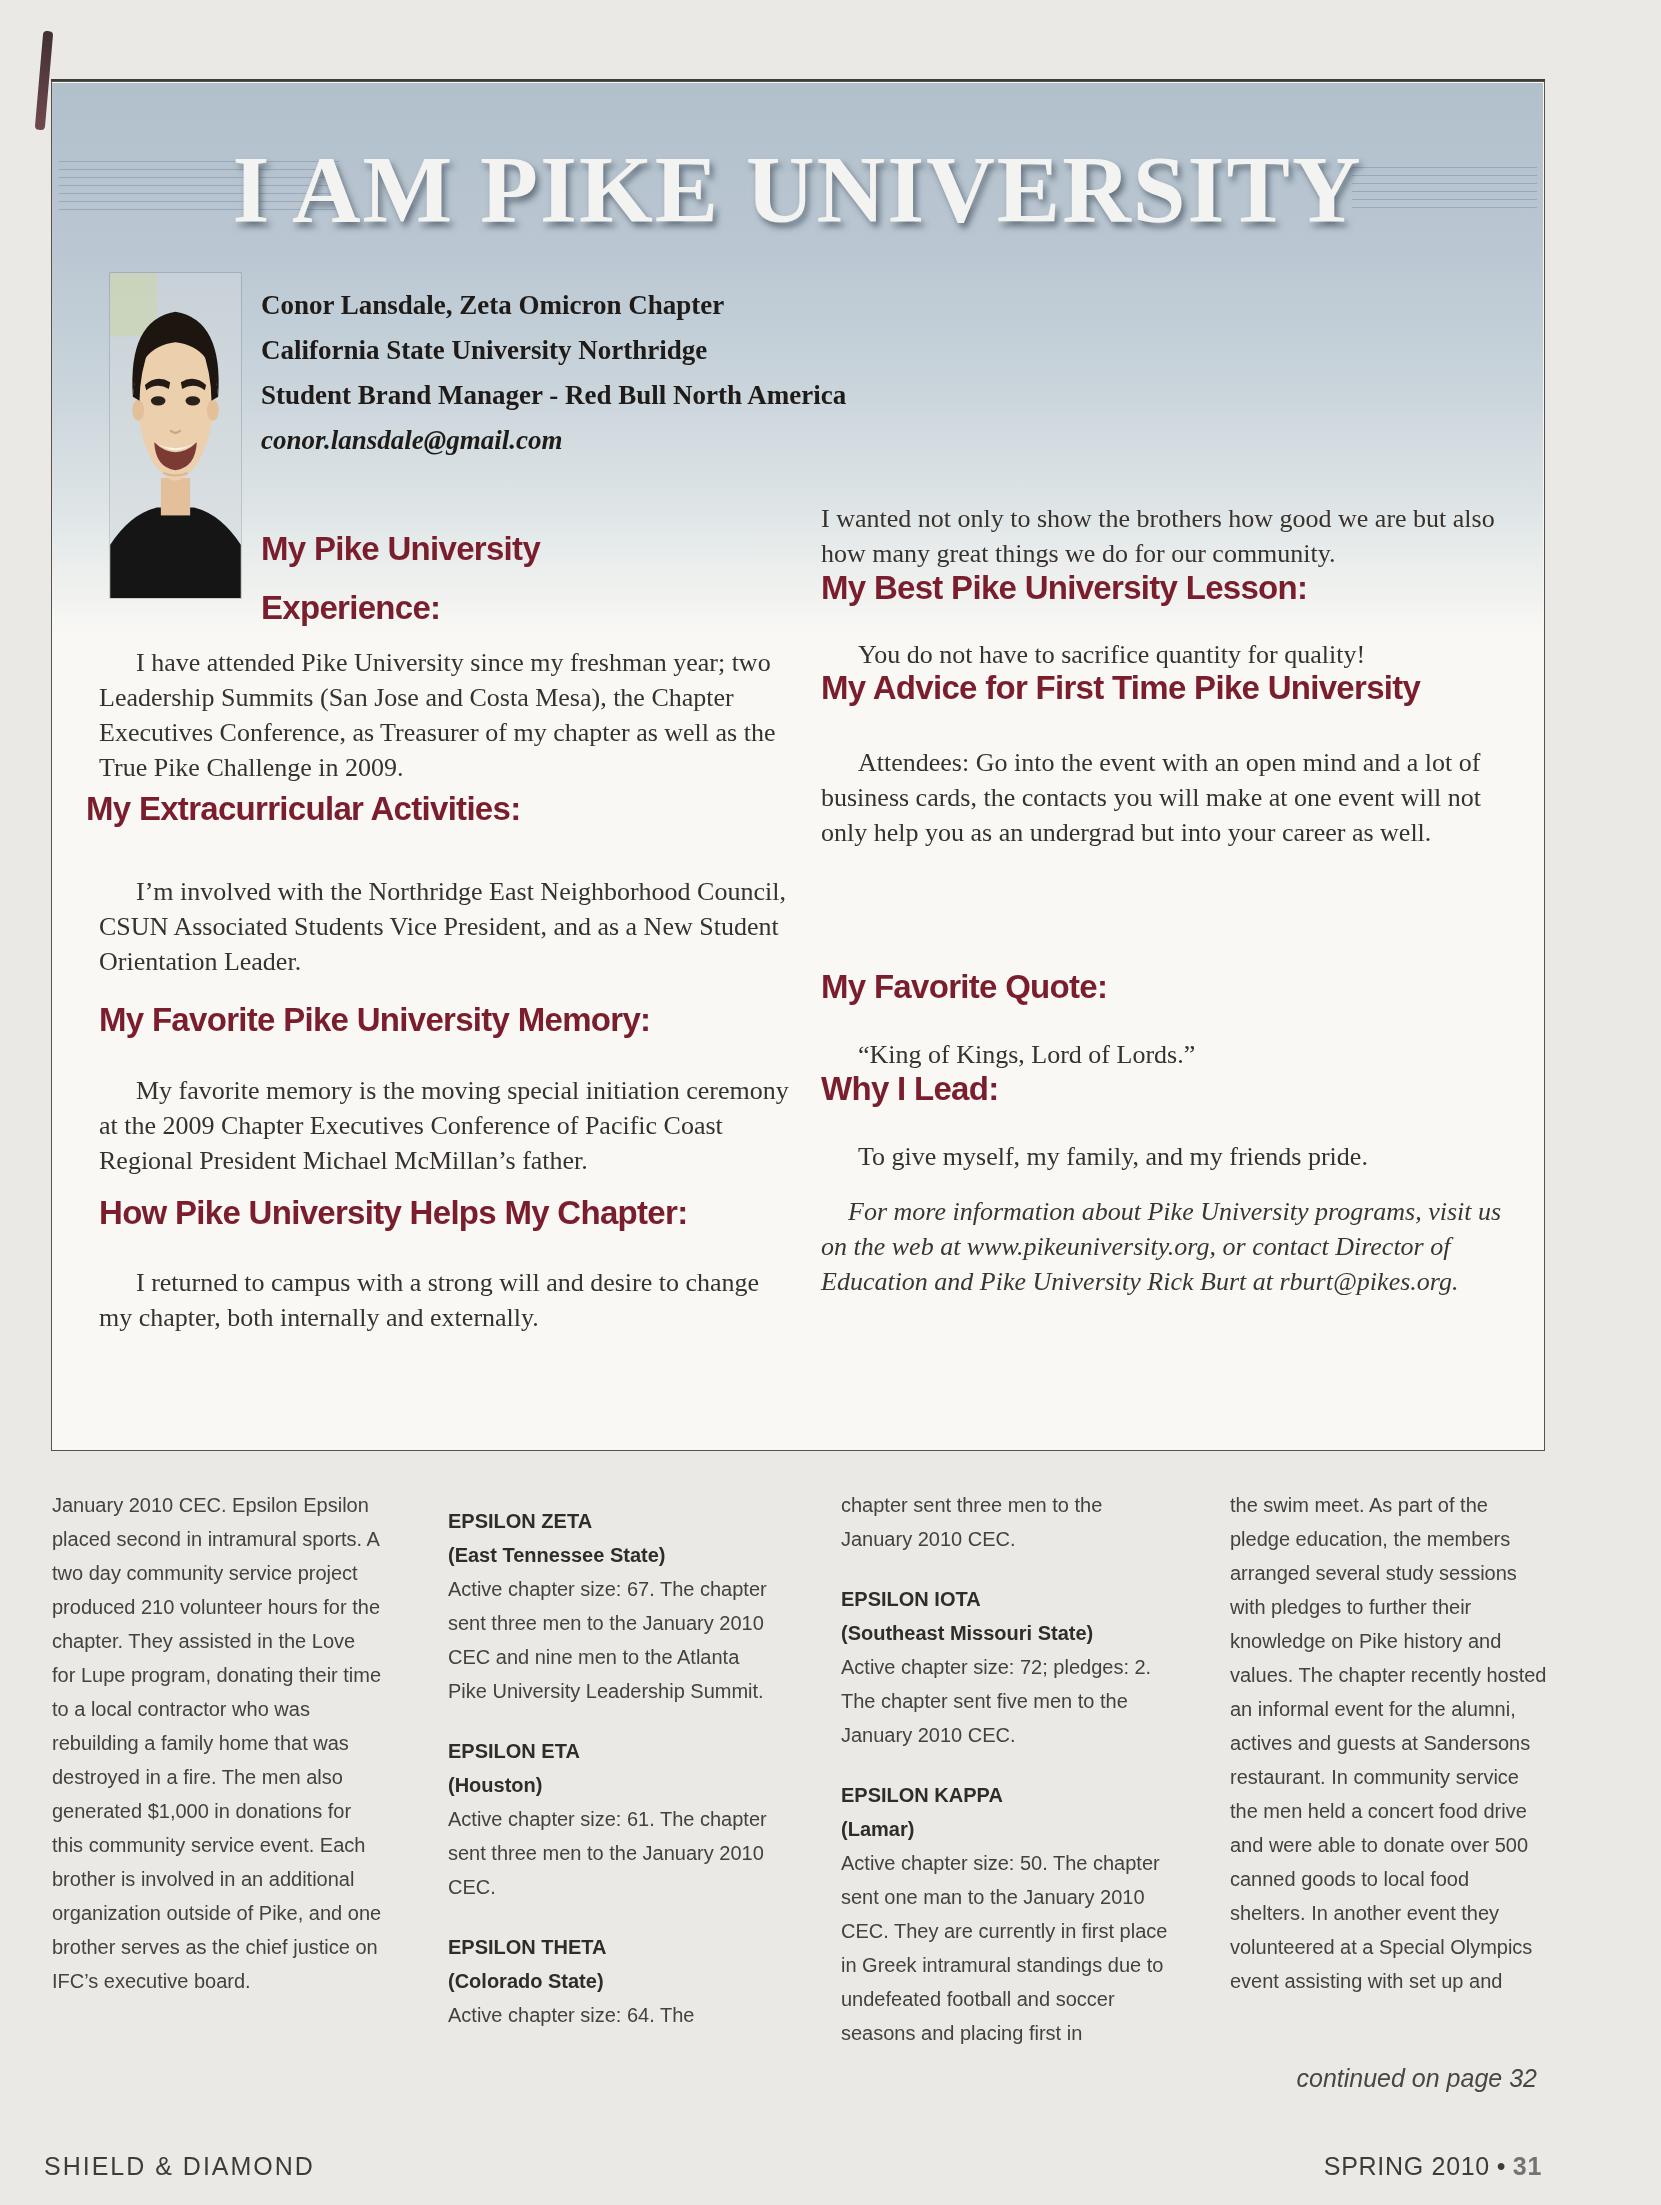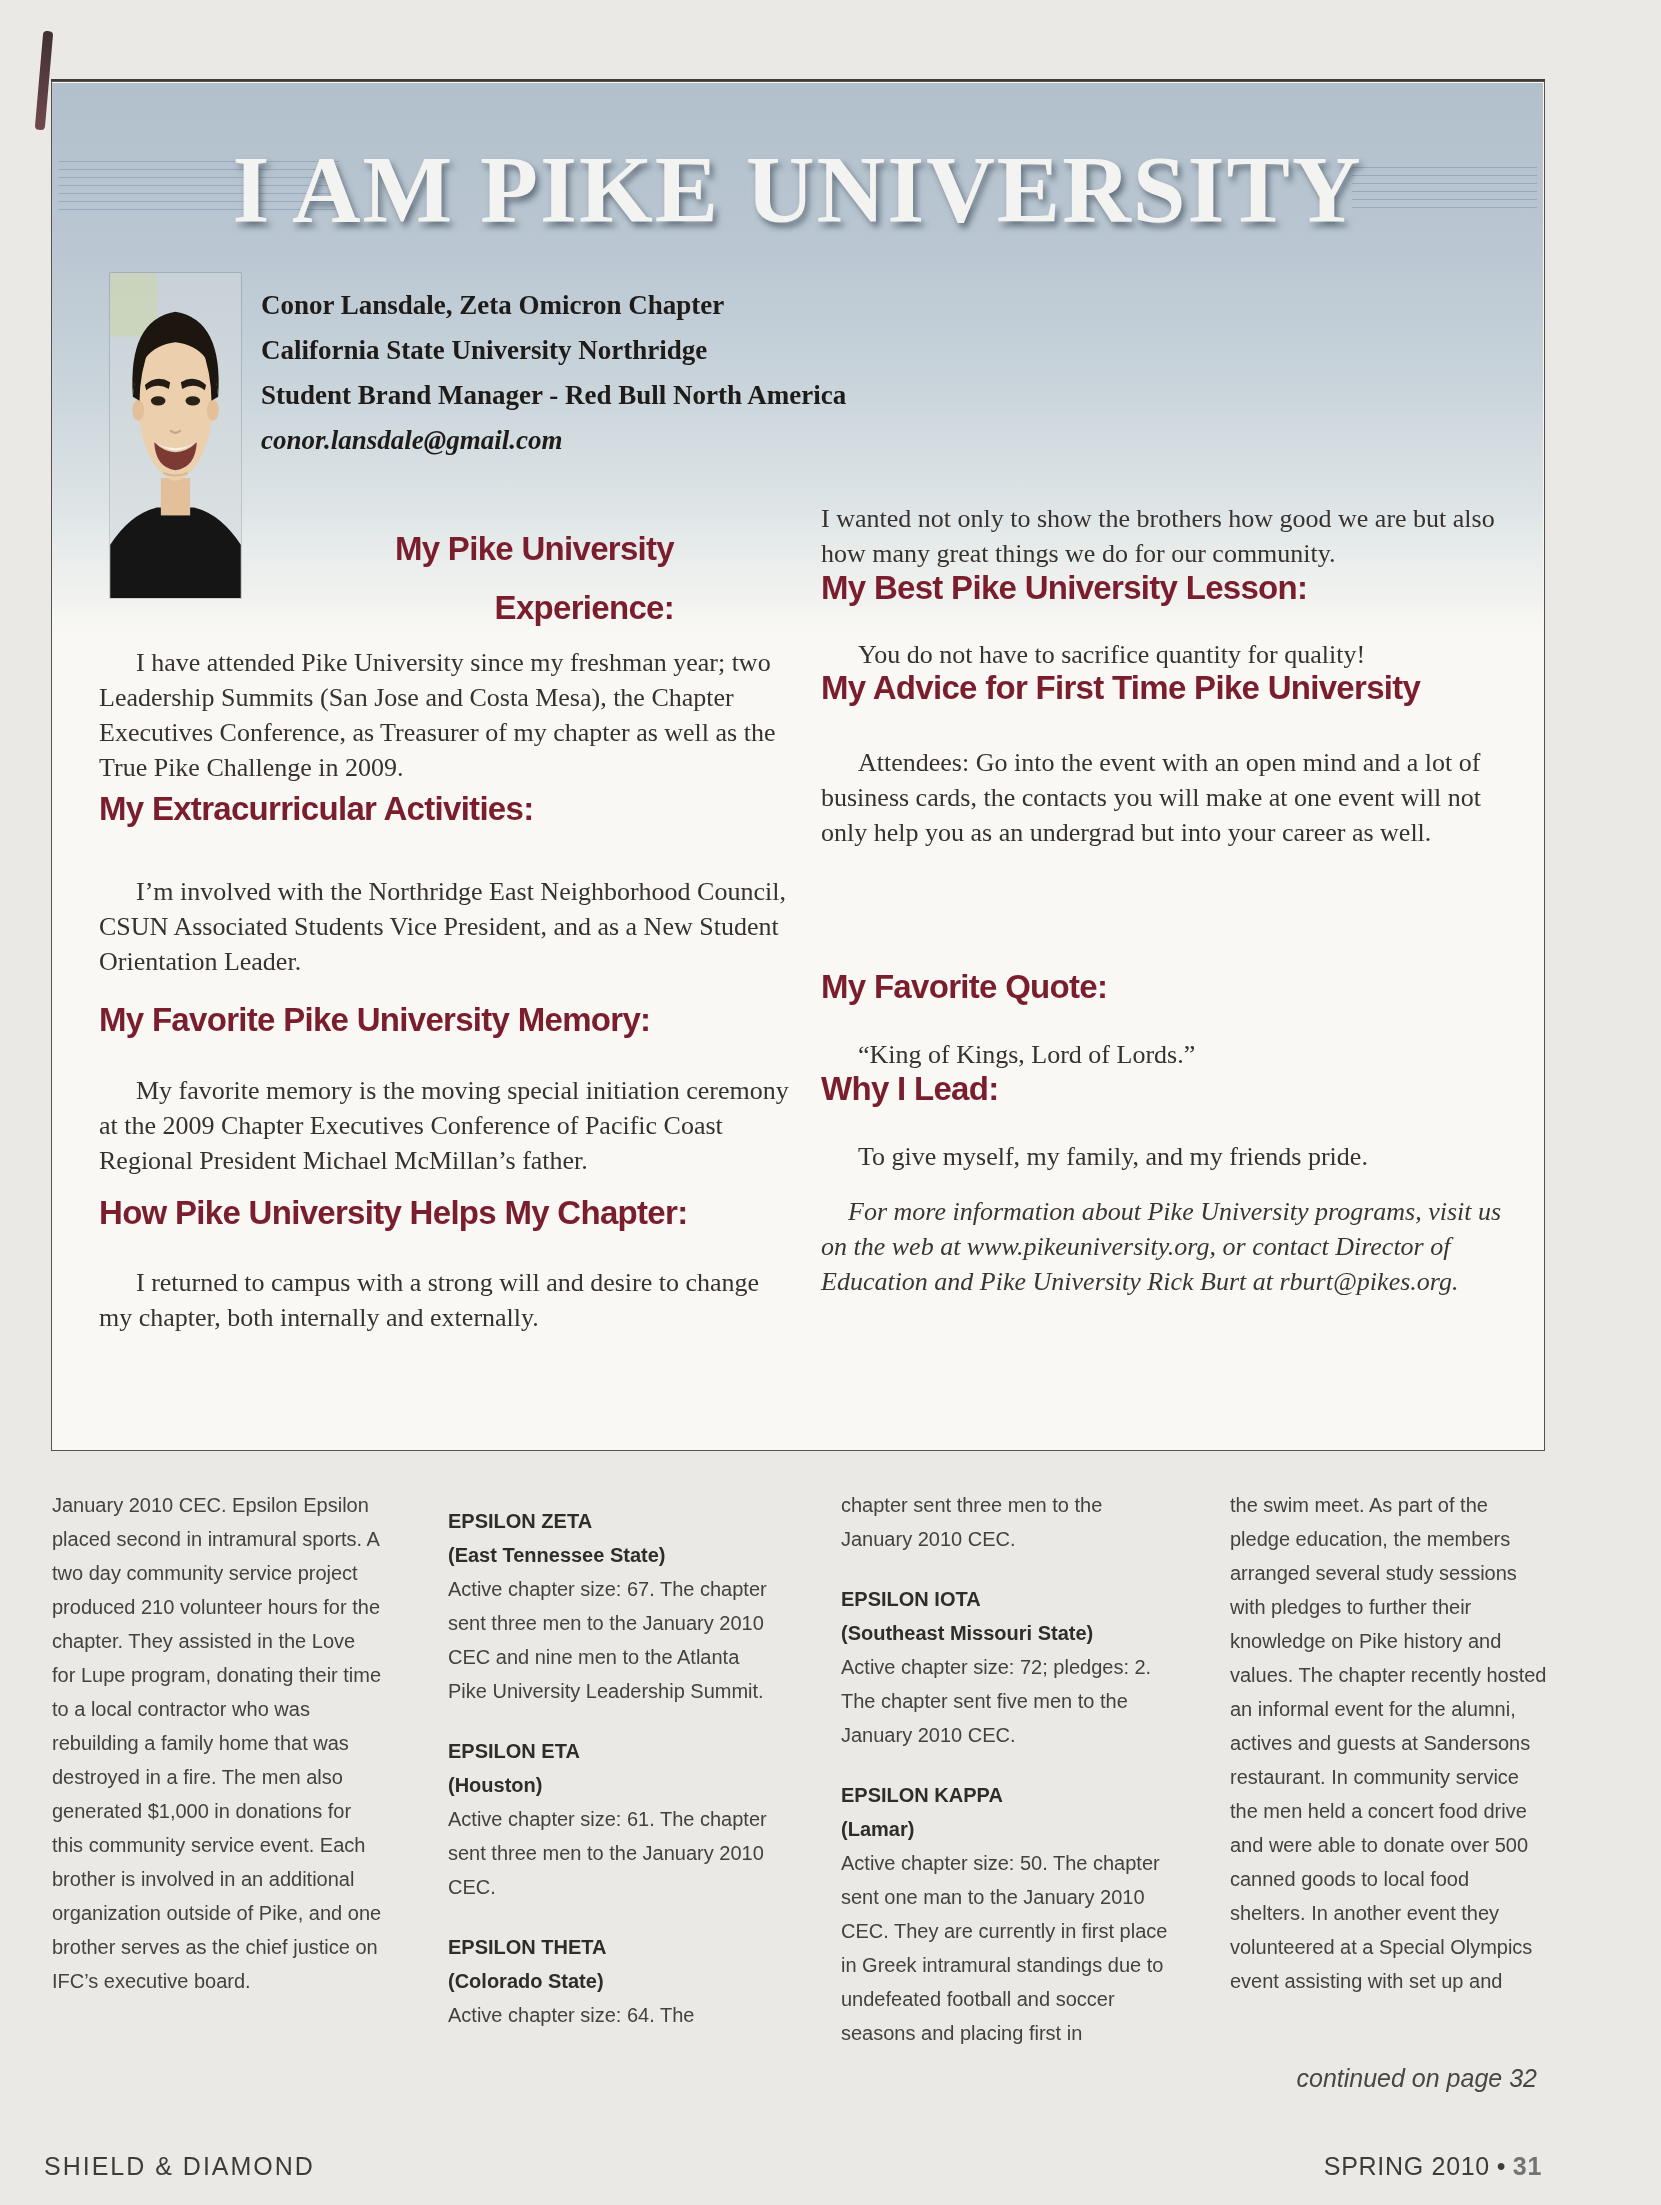--- a/index.html
+++ b/index.html
@@ -104,24 +104,24 @@
     </svg>
   </div>
 
   <div class="name">
     <div>Conor Lansdale, Zeta Omicron Chapter</div>
     <div>California State University Northridge</div>
     <div>Student Brand Manager - Red Bull North America</div>
     <div class="email">conor.lansdale@gmail.com</div>
   </div>
 
-  <div class="h-maroon h-two" style="left:261px;top:519px;width:413px;text-align:right;">My Pike University Experience:</div>
+  <div class="h-maroon h-two" style="left:261px;top:519px;width:413px;">My Pike University Experience:</div>
   <p class="serif-p" style="left:99px;top:619px;width:699px;">I have attended Pike University since my freshman year; two Leadership Summits (San Jose and Costa Mesa), the Chapter Executives Conference, as Treasurer of my chapter as well as the True Pike Challenge in 2009.</p>
 
-  <div class="h-maroon" style="left:99px;top:789px;width:733px;">My Extracurricular Activities:</div>
+  <div class="h-maroon" style="left:86px;top:789px;width:733px;">My Extracurricular Activities:</div>
   <p class="serif-p" style="left:99px;top:848px;width:699px;">I’m involved with the Northridge East Neighborhood Council, CSUN Associated Students Vice President, and as a New Student Orientation Leader.</p>
 
   <div class="h-maroon" style="left:99px;top:1000px;width:733px;">My Favorite Pike University Memory:</div>
   <p class="serif-p" style="left:99px;top:1047px;width:699px;">My favorite memory is the moving special initiation ceremony at the 2009 Chapter Executives Conference of Pacific Coast Regional President Michael McMillan’s father.</p>
 
   <div class="h-maroon" style="left:99px;top:1193px;width:733px;">How Pike University Helps My Chapter:</div>
   <p class="serif-p" style="left:99px;top:1239px;width:699px;">I returned to campus with a strong will and desire to change my chapter, both internally and externally.</p>
 
   <p class="serif-p no-indent" style="left:821px;top:475px;width:708px;">I wanted not only to show the brothers how good we are but also how many great things we do for our community.</p>
 

